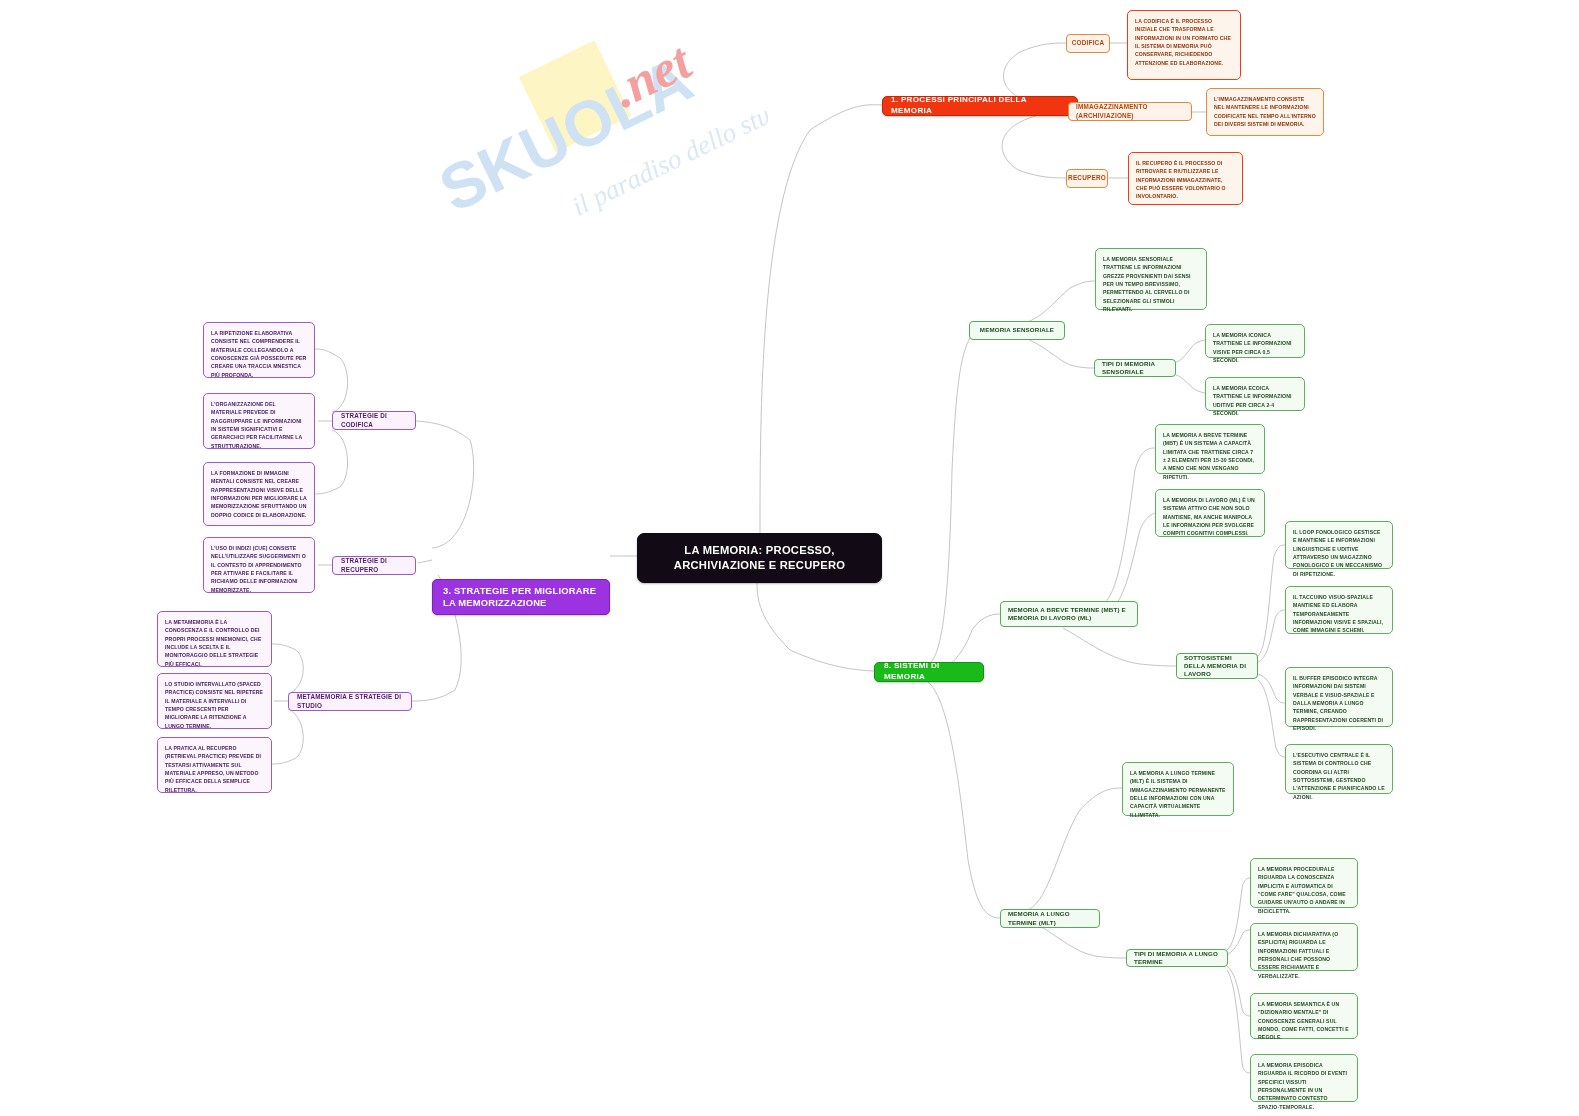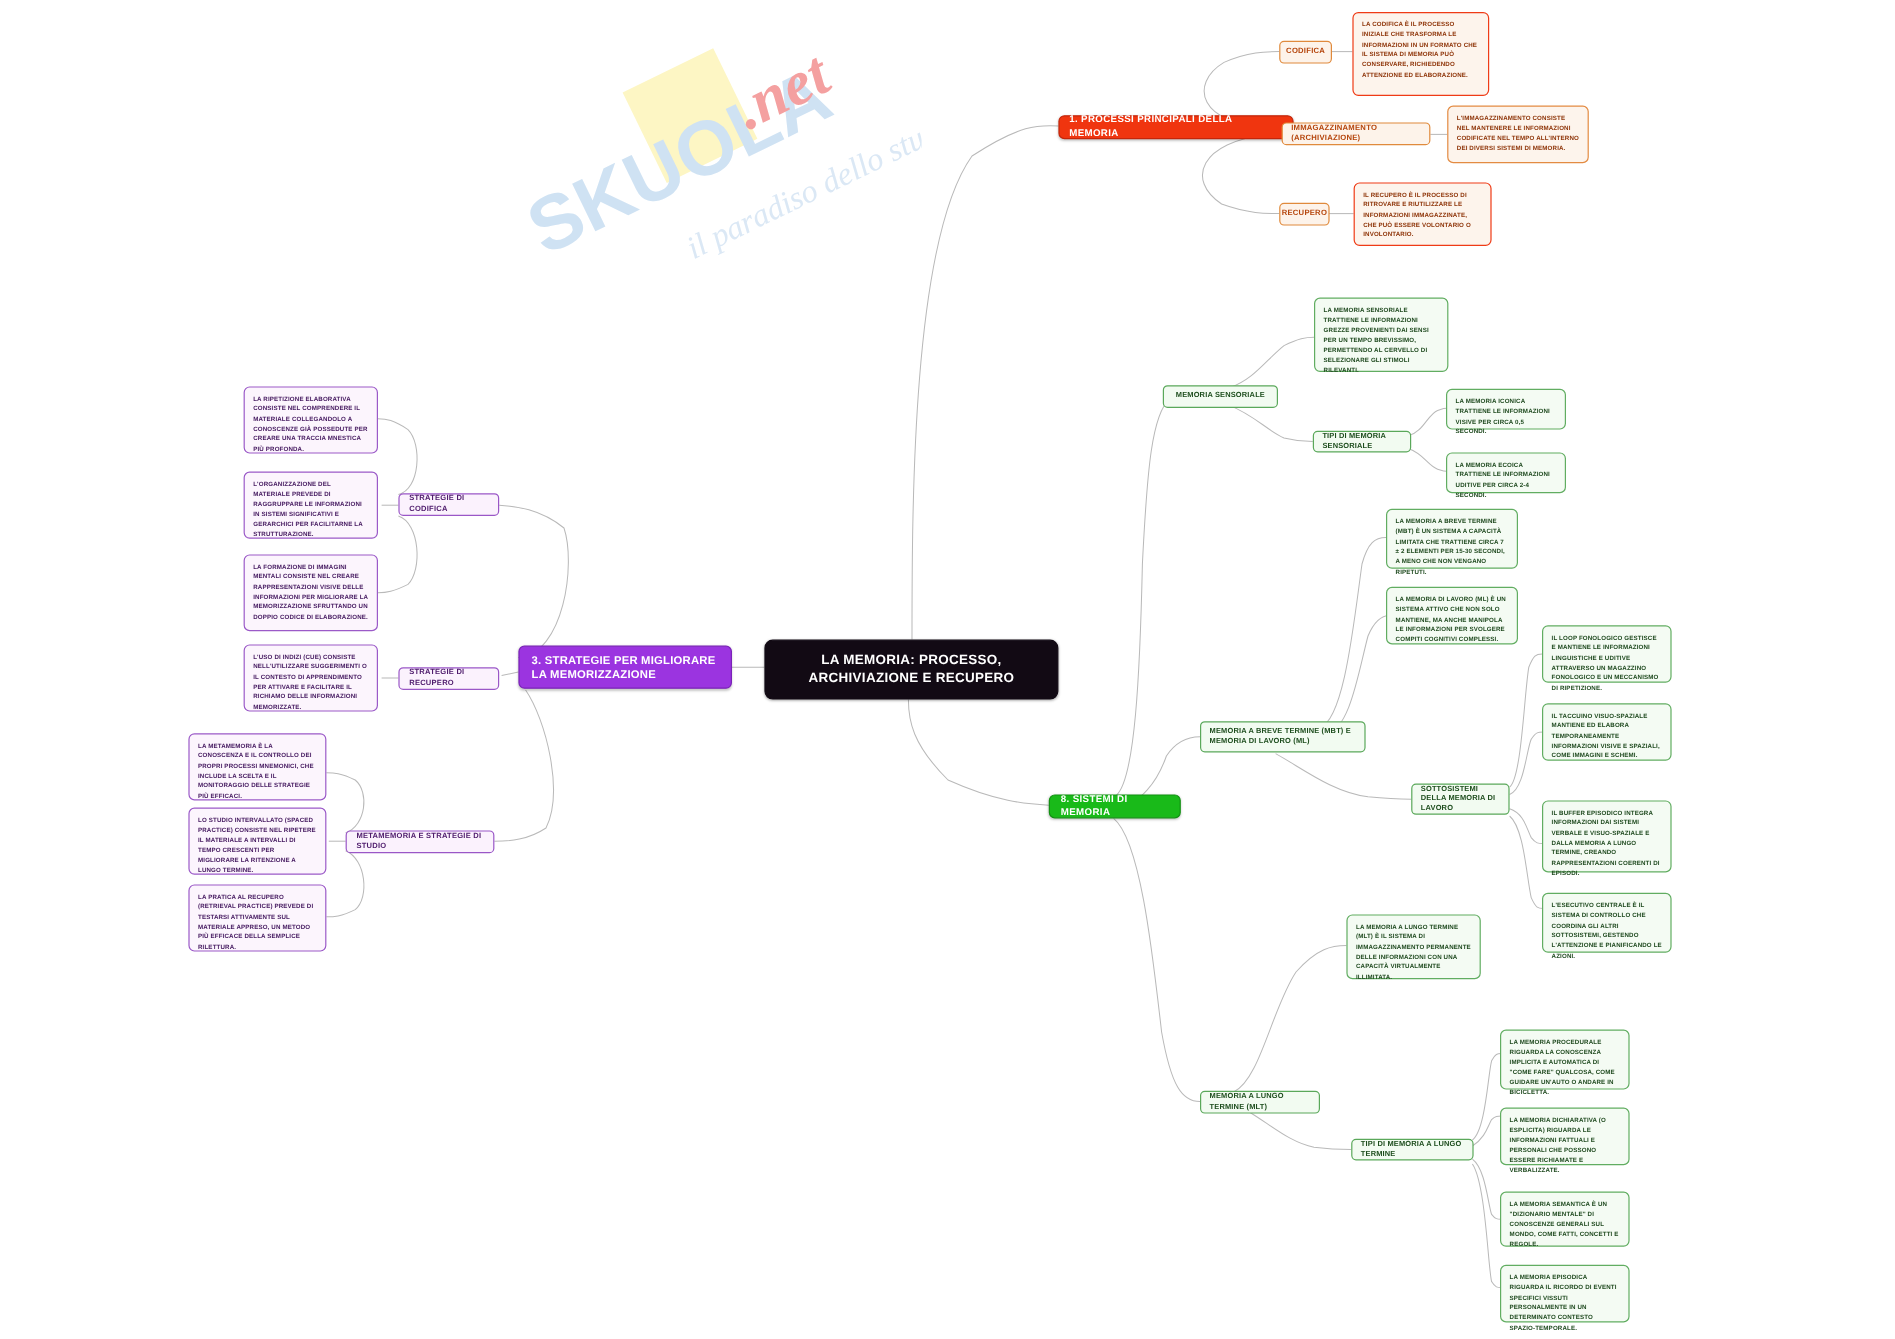--- a/index.html
+++ b/index.html
@@ -71,20 +71,21 @@
   .branch-purple {
     background: #9b34e0;
     border: 1px solid #7a22b8;
     border-radius: 5px;
     color: #ffffff;
     font-size: 9.4px;
     font-weight: bold;
     letter-spacing: .2px;
     padding: 7px 10px;
     box-shadow: 0 1px 2px rgba(0,0,0,.22);
+    margin-top: 41px;
   }
 
   
   .sub-orange {
     background: #fdf3ea;
     border: 1px solid #e08a3c;
     border-radius: 4px;
     color: #b5450c;
     font-size: 6.4px;
     font-weight: bold;

